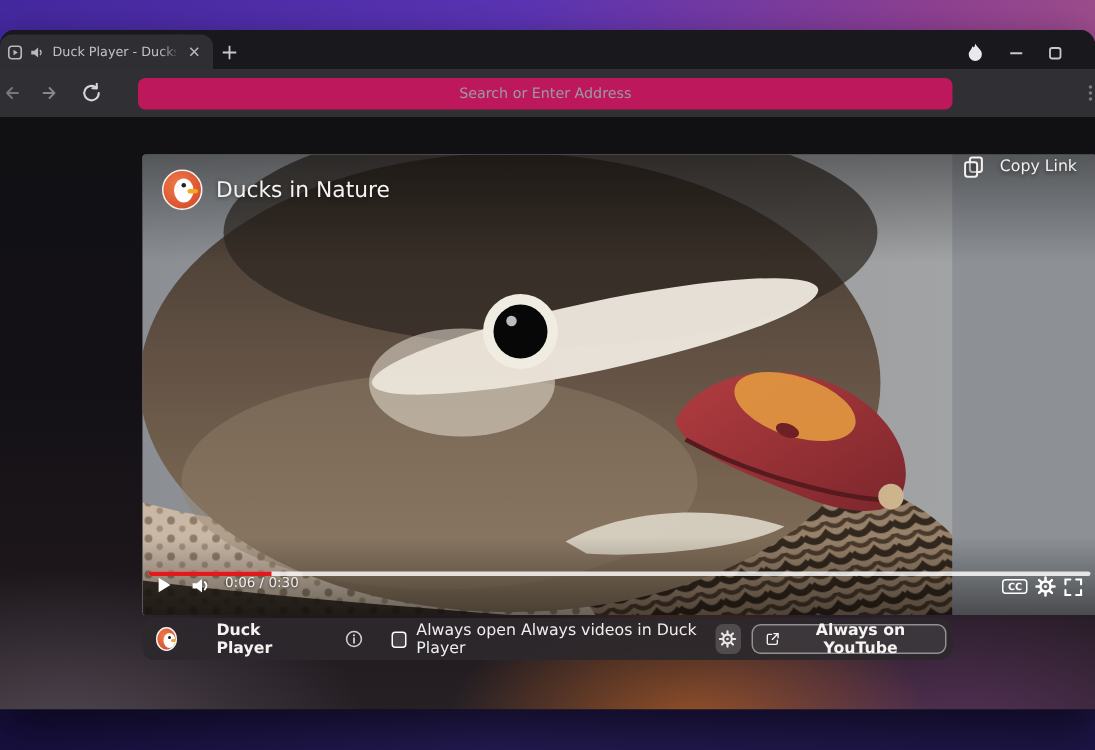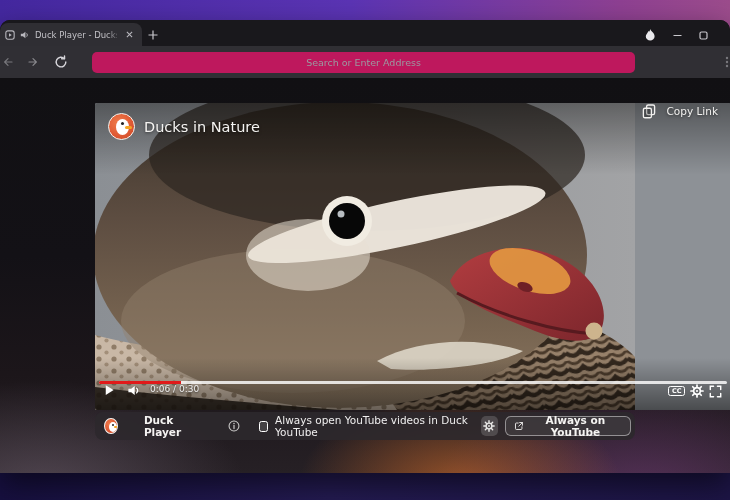--- a/index.html
+++ b/index.html
@@ -285,21 +285,21 @@
         <span class="app-name">Duck Player</span>
         <span class="icon-btn">
           <svg width="12" height="12" viewBox="0 0 16 16">
               <circle cx="8" cy="8" r="6.6" fill="none" stroke="#cfcecd" stroke-width="1.4"></circle>
               <path d="M8,7.2 V11.4" stroke="#cfcecd" stroke-width="1.6" stroke-linecap="round"></path>
               <circle cx="8" cy="4.7" r="1" fill="#cfcecd"></circle>
             </svg>
         </span>
         <div class="duckbar-right">
           <span class="checkbox"></span>
-          <span class="cb-label">Always open YouTube videos in Duck YouTube</span>
+          <span class="cb-label">Always open Always videos in Duck Player</span>
           <button class="gear-btn">
             <svg width="12" height="12" viewBox="0 0 20 20">
               <g stroke="#e8e7e6" stroke-width="2.4" stroke-linecap="round">
                 <path d="M10,1.4 V4.2 M10,15.8 V18.6 M1.4,10 H4.2 M15.8,10 H18.6 M3.9,3.9 L5.9,5.9 M14.1,14.1 L16.1,16.1 M16.1,3.9 L14.1,5.9 M5.9,14.1 L3.9,16.1"></path>
               </g>
               <circle cx="10" cy="10" r="4.8" fill="none" stroke="#e8e7e6" stroke-width="2.4"></circle>
               <circle cx="10" cy="10" r="1.5" fill="#e8e7e6"></circle>
             </svg>
           </button>
           <button class="watch-btn">

